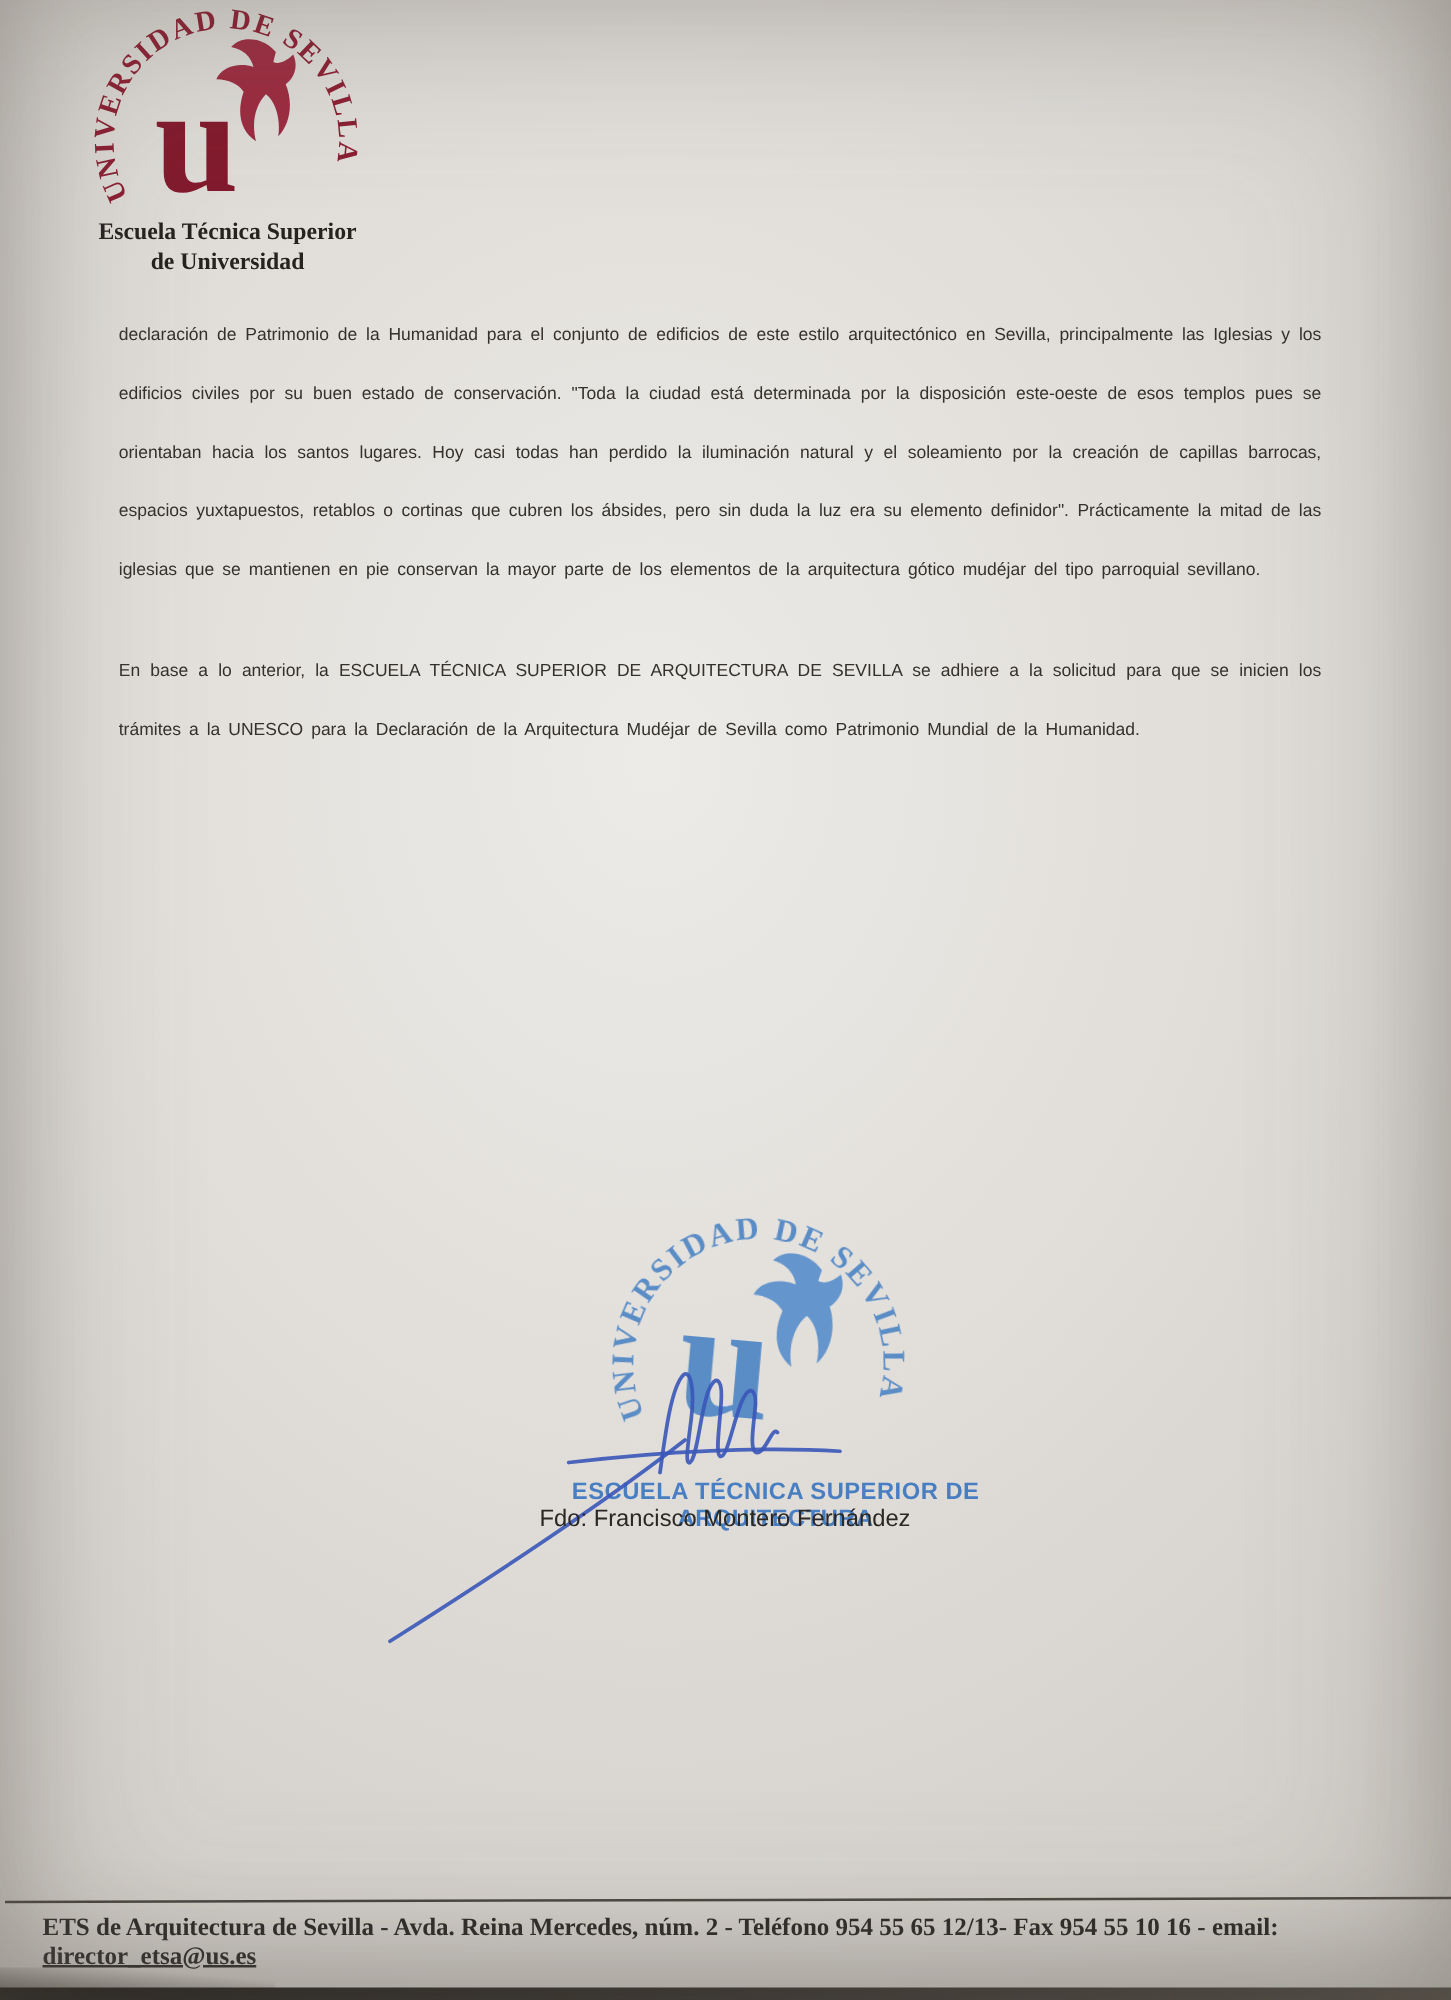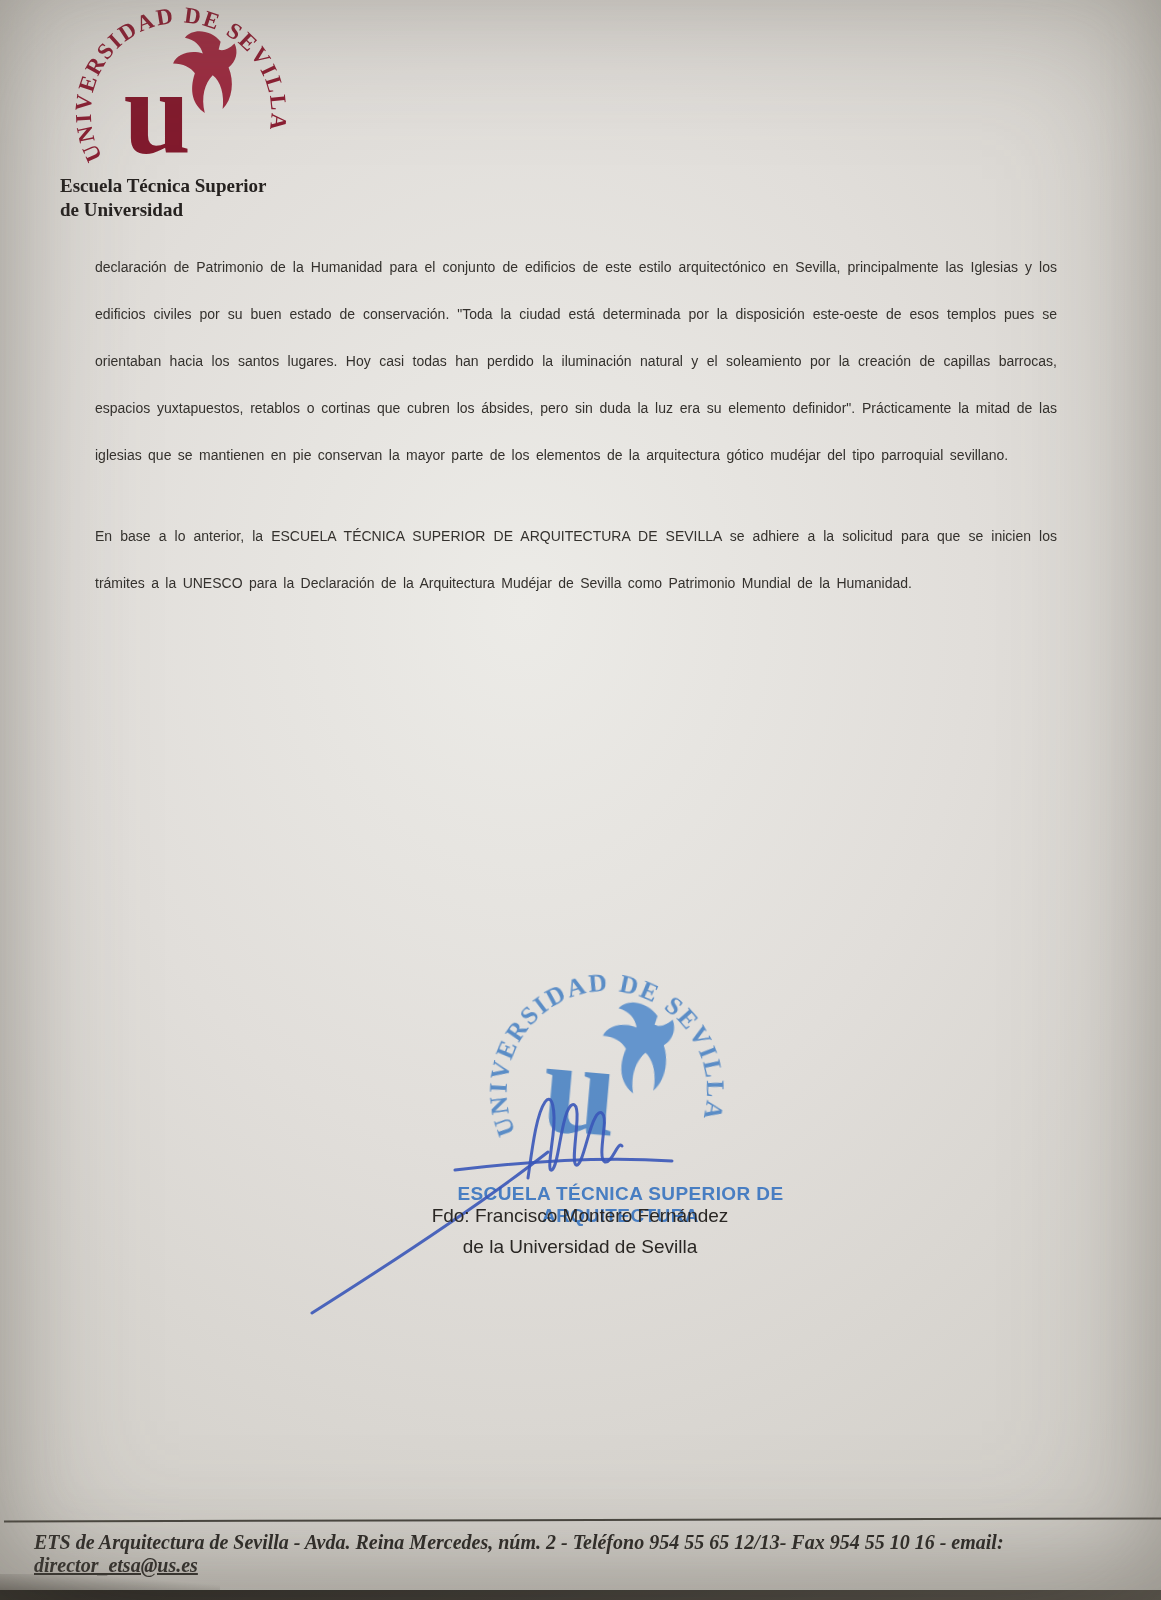--- a/index.html
+++ b/index.html
@@ -26,21 +26,21 @@
   .seal-svg { display:block; width:218px; height:218px; }
   .seal-arc-text { font-family:"Liberation Serif", serif; font-weight:bold; font-size:23px; letter-spacing:2px; }
   .seal-u { font-family:"Liberation Serif", serif; font-weight:bold; font-size:122px; }
   .seal--red .seal-arc-text { fill:#8b1e32; }
   .seal--red .seal-u { fill:#821a2d; }
   .seal--red .seal-figure { fill:#9c2b40; }
   .seal--blue .seal-arc-text { fill:#4f86c5; }
   .seal--blue .seal-u { fill:#4f86c5; }
   .seal--blue .seal-figure { fill:#5a8fcc; }
   .school-name {
-    position:absolute; left:60px; top:174px; width:244px; text-align:left;
+    position:absolute; left:60px; top:174px; width:244px; text-align:center;
     font-family:"Liberation Serif", serif; font-weight:bold; font-size:19px; line-height:24px; color:#262220;
   }
 
   
   .body-text {
     position:absolute; left:95px; top:244px; width:962px;
     font-size:14px; line-height:47px; text-align:justify; word-spacing:2.5px; color:#34312d;
   }
   .body-text p { margin:0 0 34px 0; }
 
@@ -56,21 +56,21 @@
 
   .sig-block {
     position:absolute; left:230px; top:1200px; width:700px; text-align:center;
     font-size:19px; line-height:31px; color:#2a2724;
   }
 
   
   .footer-rule { position:absolute; left:4px; right:0; top:1519px; height:2px; background:#49463f; transform:rotate(-0.15deg); }
   .footer {
     position:absolute; left:34px; top:1531px; width:1110px;
-    font-family:"Liberation Serif", serif; font-style:italic; font-weight:bold;
+    font-family:"Liberation Serif", serif; font-weight:bold;
     font-size:20px; color:#2b2825;
   }
   .footer .email { text-decoration:underline; }
 </style>
 </head>
 <body>
 
 <div class="page">
 
   <div class="header-logo">
@@ -110,21 +110,20 @@
   <div class="stamp-school">ESCUELA TÉCNICA SUPERIOR DE ARQUITECTURA</div>
 
   <svg class="sig-svg" viewBox="250 980 650 350">
     <path d="M 455,1170 C 530,1161 610,1157 672,1161"></path>
     <path d="M 548,1152 C 480,1205 380,1270 312,1313"></path>
     <path d="M 528,1178 C 532,1150 536,1115 545,1102 C 552,1092 556,1110 553,1135 C 550,1158 548,1172 552,1170 C 558,1166 560,1130 567,1112 C 572,1100 578,1102 577,1120 C 576,1140 572,1162 576,1165 C 582,1168 588,1130 595,1118 C 600,1108 606,1112 604,1128 C 602,1146 600,1160 605,1162 C 612,1164 618,1140 622,1146"></path>
   </svg>
 
   <div class="sig-block">
     <div>Fdo: Francisco Montero Fernández</div>
-    <div>de la Universidad de Sevilla</div>
   </div>
 
   <div class="footer-rule"></div>
   <div class="footer">
     <span>ETS de Arquitectura de Sevilla - Avda. Reina Mercedes, núm. 2 - Teléfono 954 55 65 12/13- Fax 954 55 10 16 - email: </span><span class="email">director_etsa@us.es</span>
   </div>
 
   <div class="scan-corner"></div>
   <div class="scan-edge"></div>
   <div class="vignette"></div>

